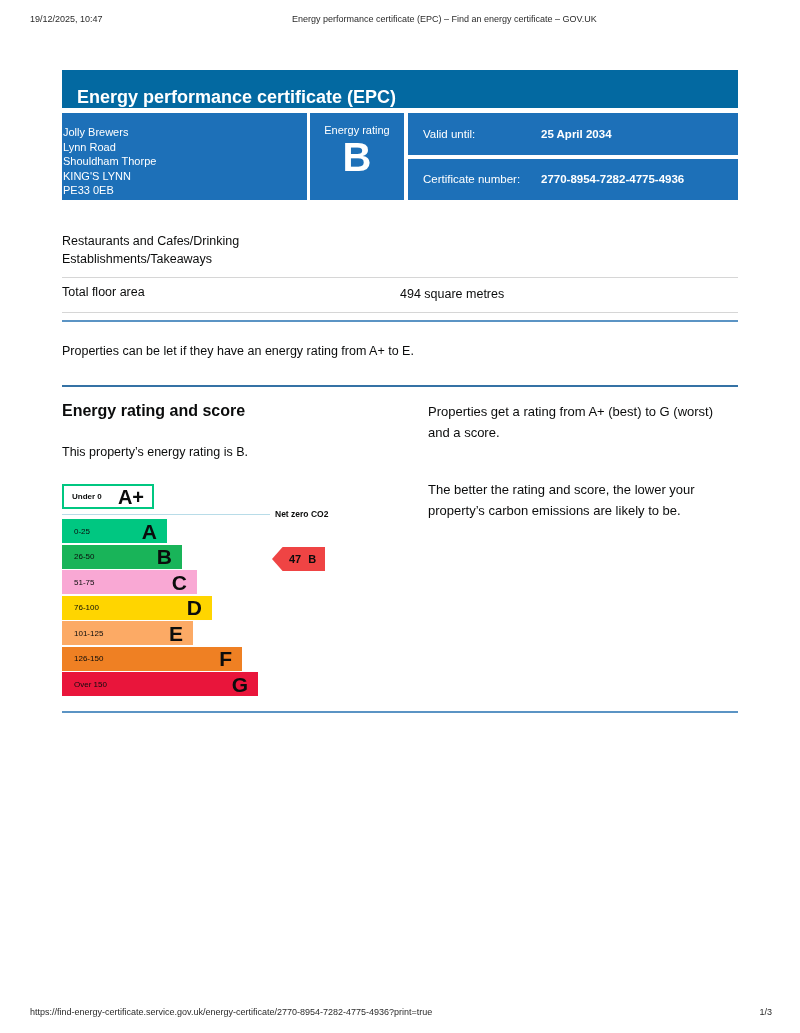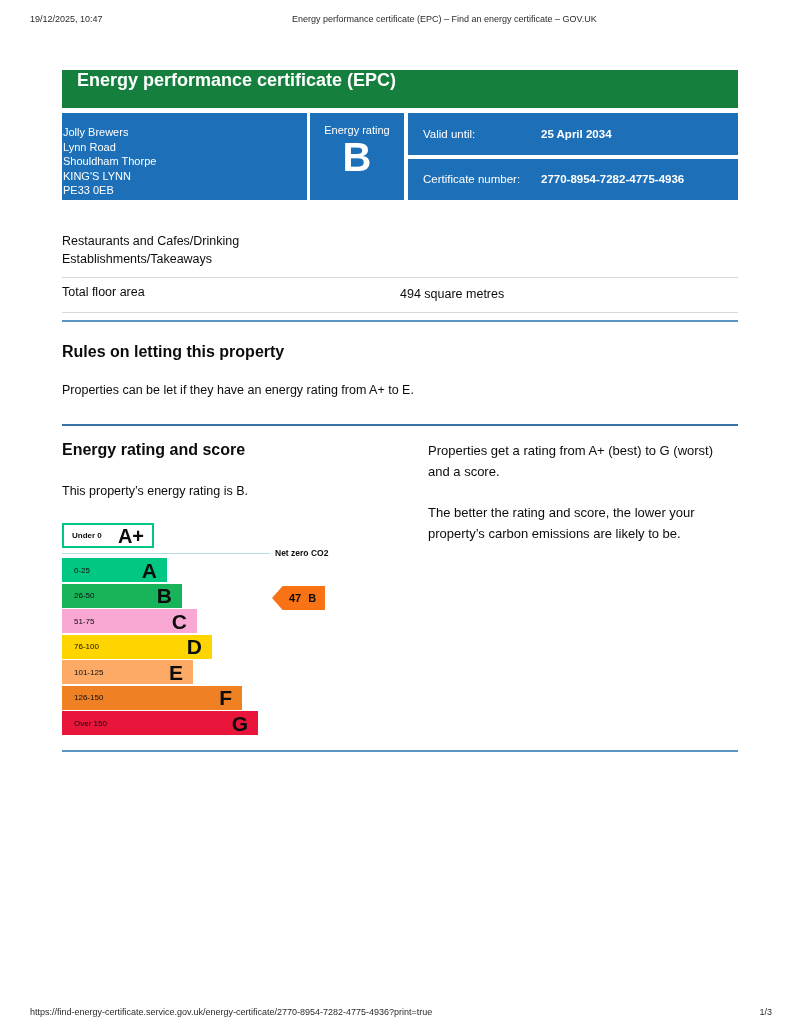--- a/index.html
+++ b/index.html
@@ -11,21 +11,21 @@
   }
   
   .print-header { position:absolute; top:14px; left:0; right:0; height:14px; font-size:9px; color:#2b2b2b; }
   .ph-date { position:absolute; left:30px; top:0; }
   .ph-title { position:absolute; left:292px; top:0; white-space:nowrap; }
   .page-footer { position:absolute; left:30px; right:28px; bottom:16px; font-size:9px; color:#2b2b2b; display:flex; justify-content:space-between; }
 
   
   .content { position:absolute; left:62px; top:70px; width:676px; }
 
-  .banner { background:#15803d; height:38px; display:flex; align-items:flex-start; padding-left:15px; }
+  .banner { background:#0369a1; height:38px; display:flex; align-items:flex-end; padding-left:15px; }
   .banner-title { color:#fff; font-size:18px; font-weight:bold; }
 
   .blue-row { display:flex; margin-top:5px; height:87px; }
   .blue-box { background:var(--blue); color:#fff; }
   .address-box { width:245px; padding:12px 1px; font-size:11px; line-height:14.5px; }
   .rating-box { width:94px; margin-left:3px; text-align:center; padding-top:11px; }
   .rating-box .small { font-size:11px; }
   .rating-box .big { font-size:40px; font-weight:bold; line-height:42px; }
   .cert-col { flex:1; margin-left:4px; display:flex; flex-direction:column; }
   .cert-box { flex:1; display:flex; align-items:center; padding-left:15px; font-size:11.5px; }
@@ -41,21 +41,21 @@
   .divider-light { border:none; border-top:2px solid var(--divider-light); margin-top:7px; }
   .divider-strong { border:none; border-top:2px solid var(--divider-strong); }
 
   .rules-heading { margin-top:21px; font-size:16px; font-weight:bold; }
   .rules-body { margin-top:22px; font-size:12.5px; }
   .rules-gap { margin-top:27px; }
 
   .rating-cols { display:flex; margin-top:15px; }
   .rating-left { width:366px; }
   .rating-right { width:310px; font-size:13px; line-height:20.5px; }
-  .rating-right p + p { margin-top:21px; }
+  .rating-right p + p { margin-top:37px; }
   .rating-heading { font-size:16px; font-weight:bold; }
   .rating-text { margin-top:25px; font-size:12.5px; }
 
   
   .chart { position:relative; margin-top:25px; }
   .aplus-box { width:92px; height:25px; border:2px solid var(--aplus-border); background:#fff; display:flex; align-items:center; }
   .aplus-box .range { font-size:8px; font-weight:bold; padding-left:8px; }
   .aplus-box .letter { font-size:20px; font-weight:bold; margin-left:auto; padding-right:8px; line-height:20px; }
   .netzero { position:relative; height:10px; }
   .netzero-line { position:absolute; left:0; top:5px; width:208px; height:1px; background:var(--netzero-line); }
@@ -112,21 +112,20 @@
       <div class="summary-value">Restaurants and Cafes/Drinking Establishments/Takeaways</div>
     </div>
     <div class="summary-row">
       <div class="summary-label">Total floor area</div>
       <div class="summary-value">494 square metres</div>
     </div>
   </div>
 
   <hr class="divider-light">
 
-  <h2 class="rules-heading">Rules on letting this property</h2>
   <p class="rules-body">Properties can be let if they have an energy rating from A+ to E.</p>
 
   <hr class="divider-strong rules-gap">
 
   <div class="rating-cols">
     <div class="rating-left">
       <h2 class="rating-heading">Energy rating and score</h2>
       <p class="rating-text">This property’s energy rating is B.</p>
 
       <div class="chart">
@@ -159,21 +158,21 @@
           <span class="letter">E</span>
         </div>
         <div class="band" style="width: 180px; background: rgb(239, 128, 35);">
           <span class="range">126-150</span>
           <span class="letter">F</span>
         </div>
         <div class="band" style="width: 196px; background: rgb(233, 21, 59);">
           <span class="range">Over 150</span>
           <span class="letter">G</span>
         </div>
-        <div class="arrow" style="background: #f97316;">
+        <div class="arrow" style="background: #ef4444;">
           <span>47</span>
             <span class="sep"></span>
             <span>B</span>
         </div>
       </div>
     </div>
 
     <div class="rating-right">
       <p>Properties get a rating from A+ (best) to G (worst) and a score.</p>
       <p>The better the rating and score, the lower your property’s carbon emissions are likely to be.</p>

